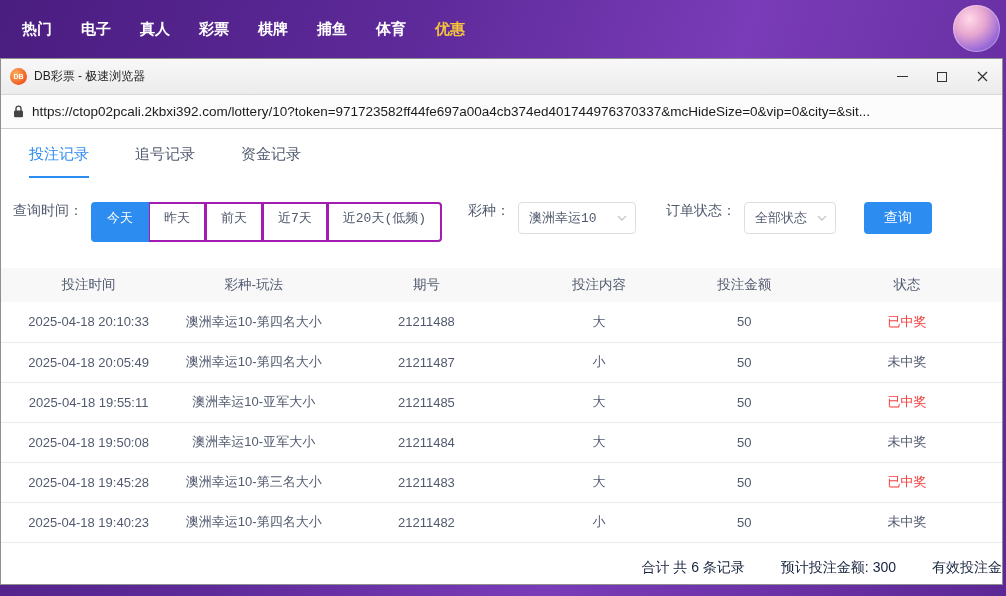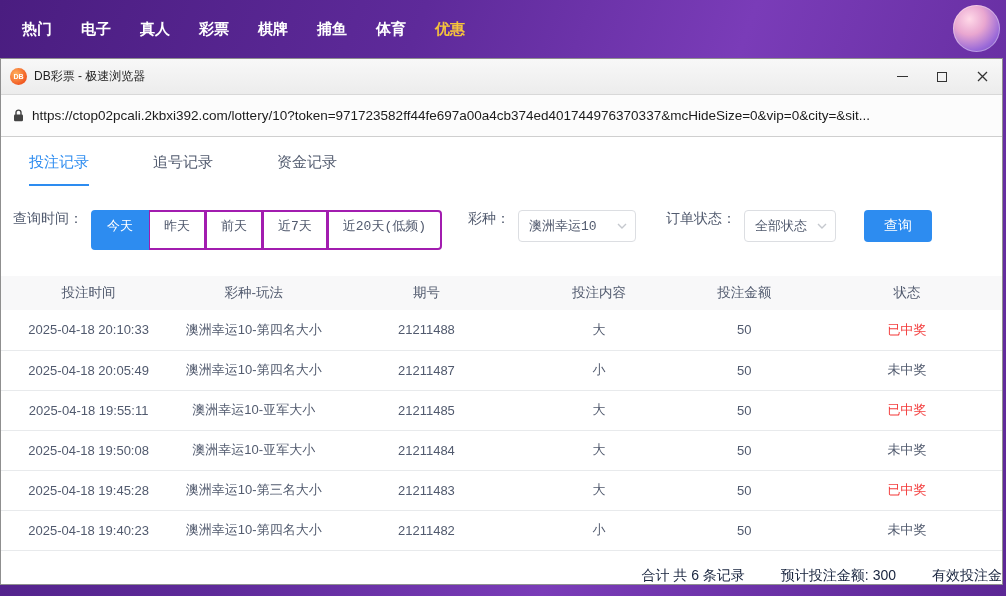--- a/index.html
+++ b/index.html
@@ -34,28 +34,28 @@
   .app-icon{ width:17px; height:17px; border-radius:50%;
     background:radial-gradient(circle at 35% 35%, #ffb25e, #f0541e 75%);
     color:#fff; font-size:7px; font-weight:bold; display:flex; align-items:center; justify-content:center;
     margin-right:7px; }
   .titlebar-title{ flex:1; }
   .win-controls{ display:flex; height:100%; }
   .wc{ width:40px; display:flex; align-items:center; justify-content:center; cursor:pointer; }
   .ico-min{ width:11px; height:0; border-top:1.4px solid #333; display:block;}
   .ico-max{ width:10px; height:10px; border:1.3px solid #333; display:block;}
 
-  .urlbar{ height:42px; background:#fcfcfc; border-bottom:1px solid #cfcfcf;
+  .urlbar{ height:34px; background:#fcfcfc; border-bottom:1px solid #cfcfcf;
     display:flex; align-items:center; gap:8px; padding:0 12px; flex:0 0 auto; cursor:text;}
   .url-text{ font-size:13.5px; color:#1b1b1b; white-space:nowrap; overflow:hidden; }
 
   
   .content{ flex:1; background:#fff; overflow:hidden; display:flex; flex-direction:column;}
 
-  .tabs{ display:flex; gap:64px; padding:16px 0 0 28px; flex:0 0 auto;}
+  .tabs{ display:flex; gap:46px; padding:16px 0 0 28px; flex:0 0 auto;}
   .tab{ font-size:15px; color:#515a6e; padding-bottom:12px; cursor:pointer; }
   .tab.active{ color:#2d8cf0; border-bottom:2px solid #2d8cf0; }
 
   .filters{ display:flex; align-items:flex-start; margin:24px 0 0 12px; font-size:14px; color:#515a6e; flex:0 0 auto;font-family:Liberation Mono, monospace;}
   .f-label{ margin-right:8px; white-space:nowrap;}
   .seg-group{ display:flex; }
   .seg{ height:40px; line-height:30px; padding:0 14px; font-size:13px; color:#515a6e;
     background:#fff; border:2px solid #a21caf; margin-left:-1px; cursor:pointer; white-space:nowrap;}
   .seg:first-child{ border-radius:4px 0 0 4px; margin-left:0;}
   .seg:last-child{ border-radius:0 4px 4px 0;}

